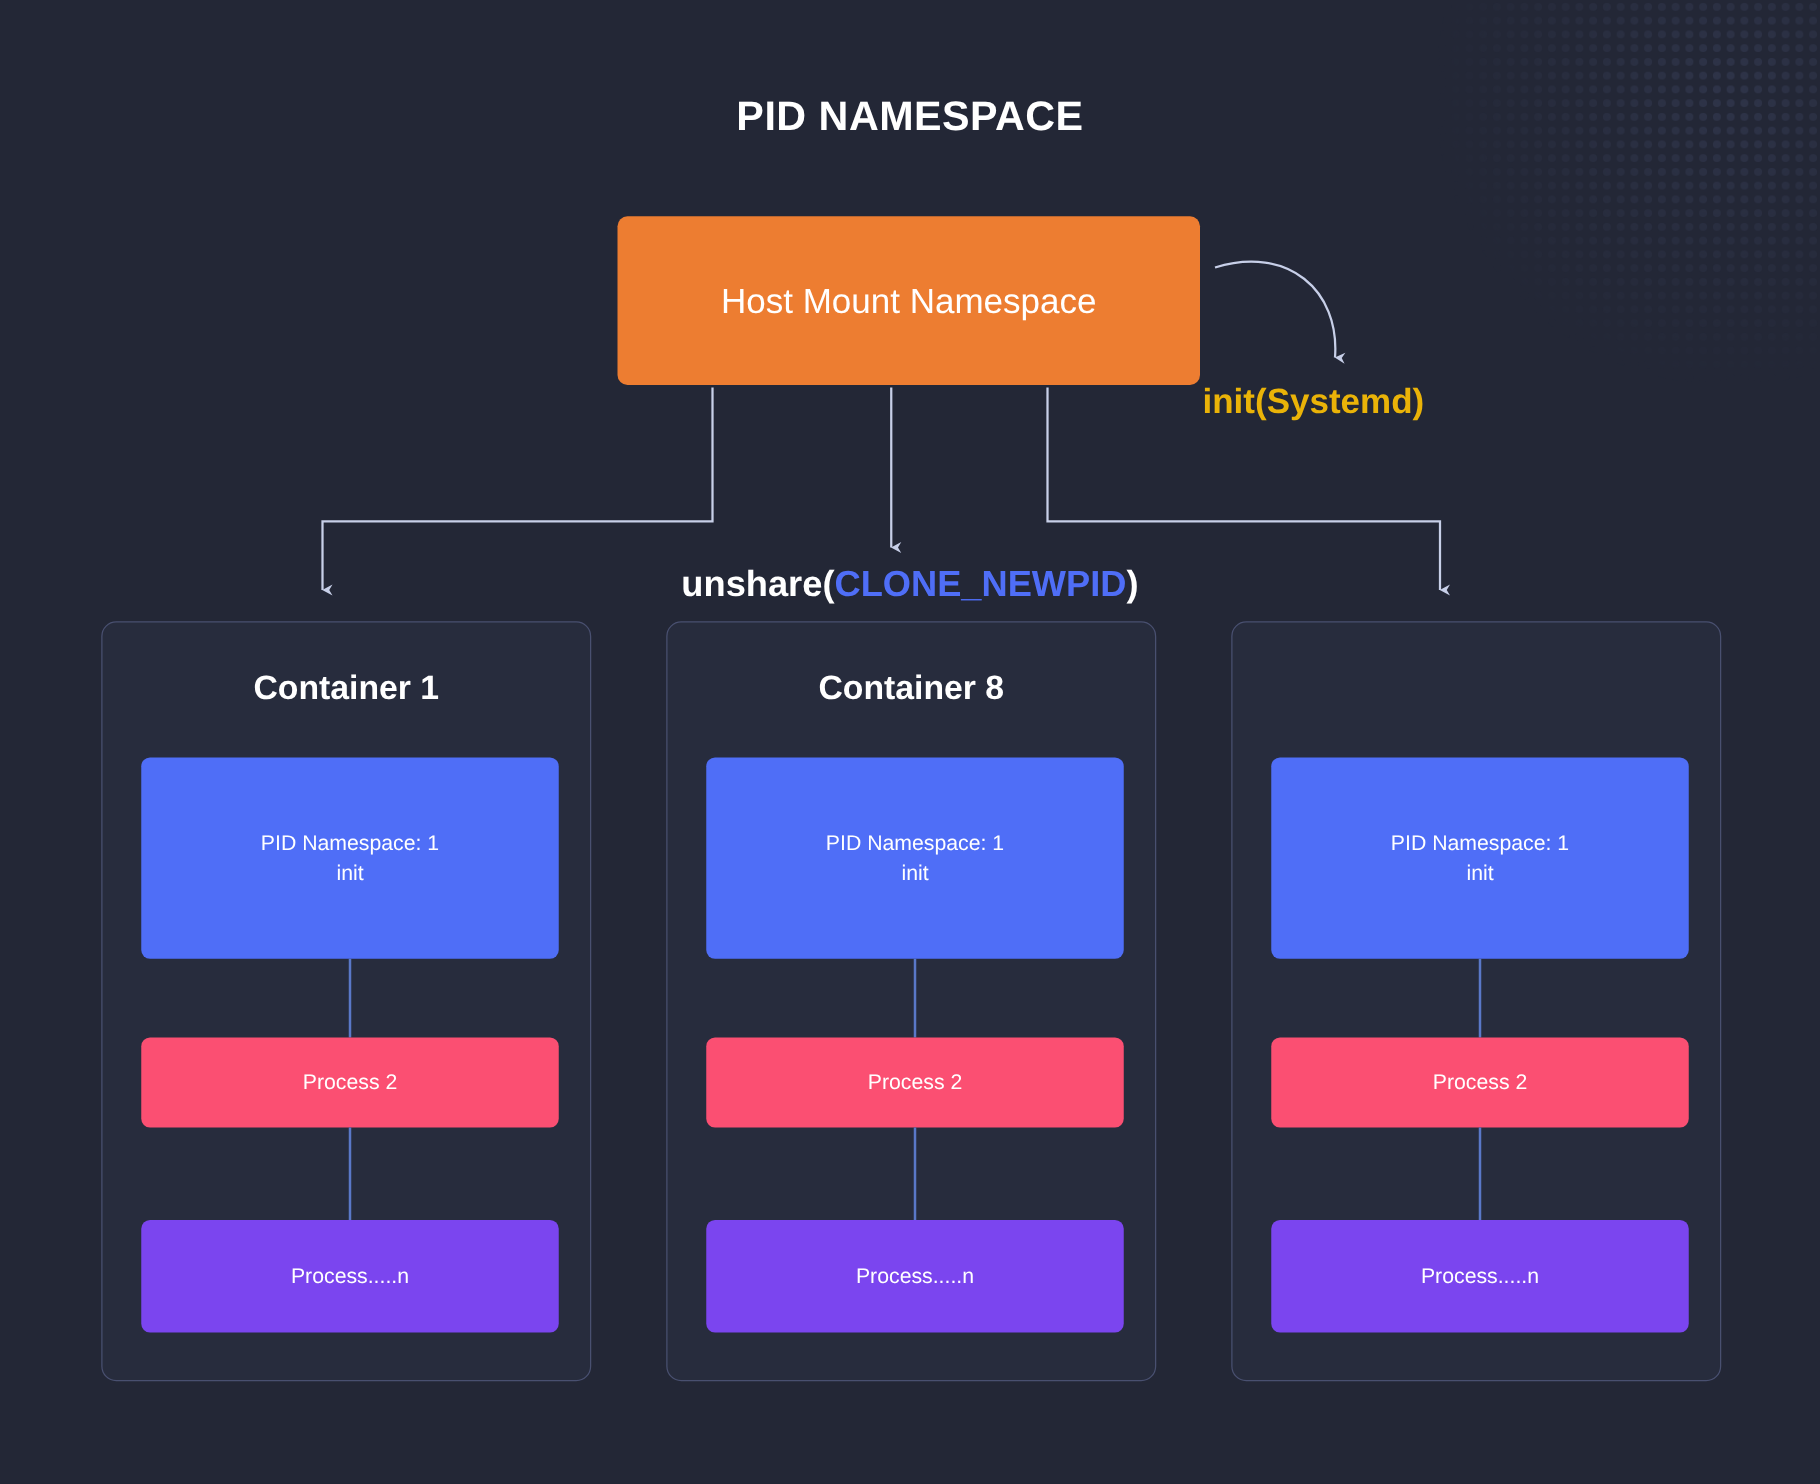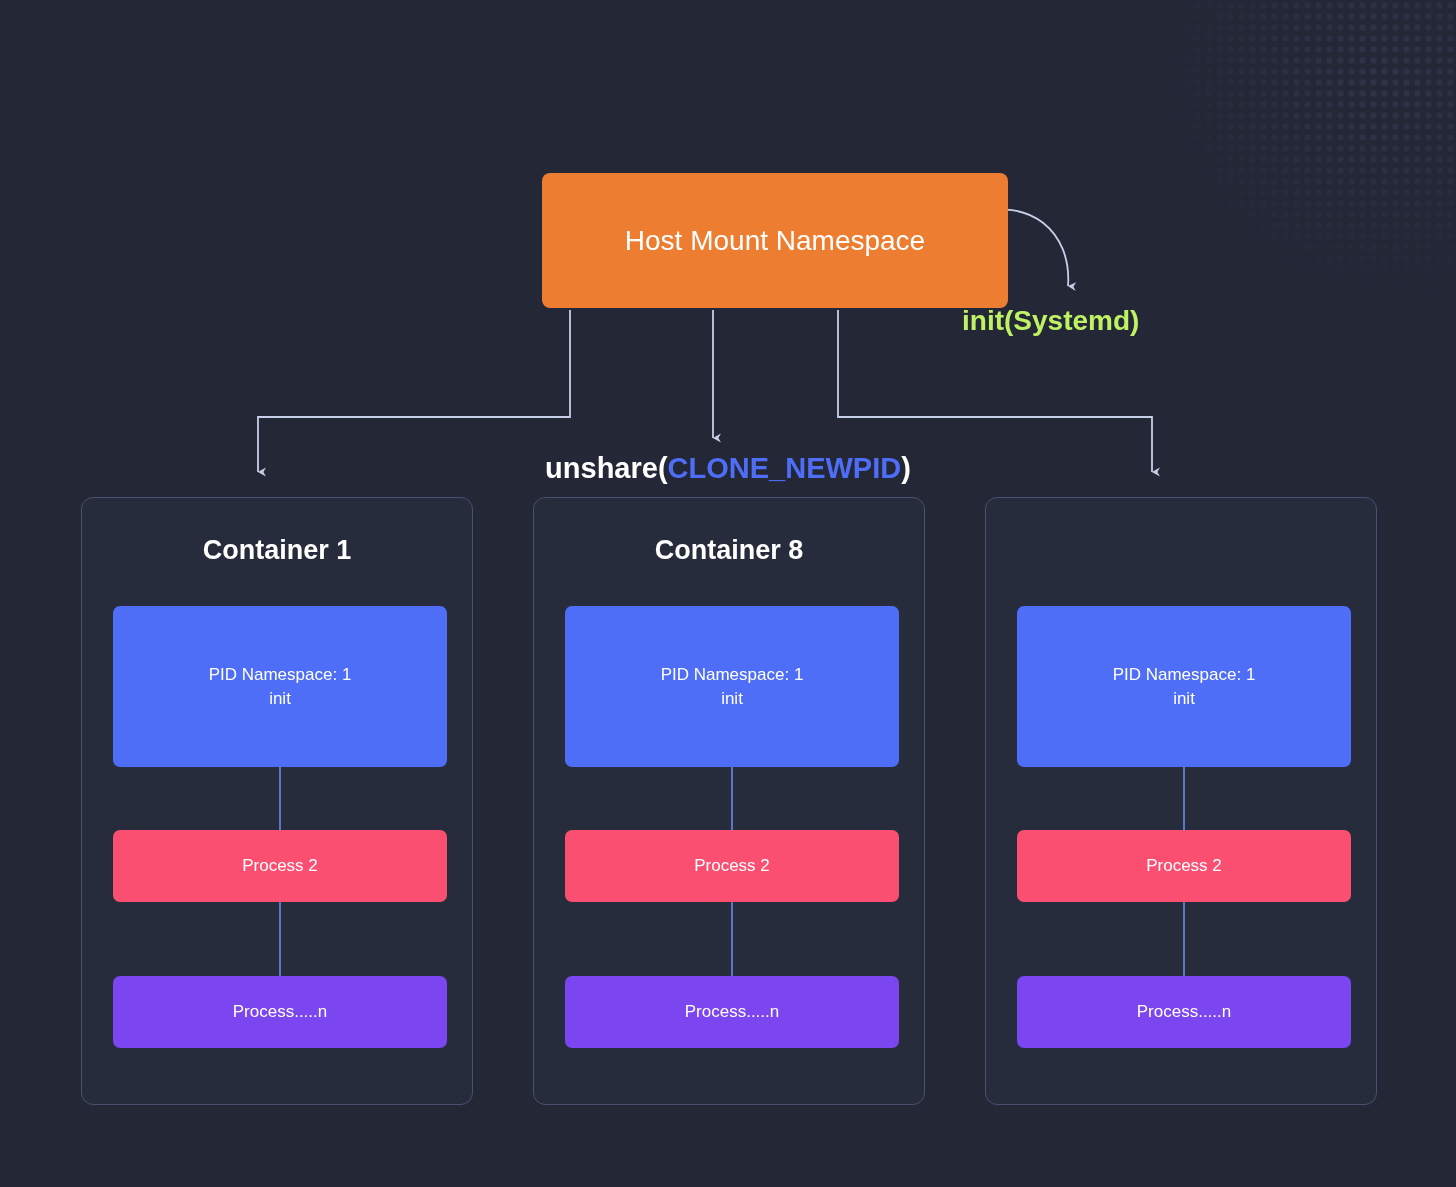--- a/index.html
+++ b/index.html
@@ -63,36 +63,35 @@
     position: absolute;
     left: 494px;
     top: 173px;
     width: 466px;
     height: 135px;
     background: #ed7d31;
     border-radius: 8px;
     display: flex;
     align-items: center;
     justify-content: center;
-    margin-left: 48px;
   }
   #host-box .host-label {
     font-size: 28px;
     color: #ffffff;
     font-weight: normal;
   }
 
   
   #init-label {
     position: absolute;
     left: 962px;
     top: 305px;
     font-size: 28px;
     font-weight: bold;
-    color: #bef264;
+    color: #eab308;
     white-space: nowrap;
   }
 
   
   #unshare-label {
     position: absolute;
     left: 0;
     top: 452px;
     width: 1456px;
     text-align: center;
@@ -137,21 +136,21 @@
     align-items: center;
     justify-content: center;
     text-align: center;
     color: #ffffff;
     font-size: 17px;
     line-height: 1.36;
     padding: 4px 10px;
   }
   .node-init    { top: 108px; height: 161px; background: #4f6ef7; }
   .node-proc2   { top: 332px; height:  72px; background: #fb4f72; }
-  .node-procn   { top: 478px; height:  72px; background: #7b45ef; text-align: center; }
+  .node-procn   { top: 478px; height:  90px; background: #7b45ef; text-align: center; }
 
   .inner-link {
     position: absolute;
     left: 197px;
     width: 2px;
     background: #5a78c8;
   }
   .link-a { top: 269px; height: 63px; }
   .link-b { top: 404px; height: 74px; }
 </style>
@@ -188,20 +187,21 @@
       <path d="M570,310 L570,417 L258,417 L258,472" marker-end="url(#arrow)"></path>
 
       <path d="M713,310 L713,438" marker-end="url(#arrow)"></path>
 
       <path d="M838,310 L838,417 L1152,417 L1152,472" marker-end="url(#arrow)"></path>
 
       <path d="M972,214 C1030,196 1072,232 1068,286" marker-end="url(#arrow)"></path>
     </g>
   </svg>
 
+  <div id="page-title">PID NAMESPACE</div>
 
   <div id="host-box">
     <span class="host-label">Host Mount Namespace</span>
   </div>
 
   <div id="init-label">init(Systemd)</div>
 
   <div id="unshare-label"><span class="plain">unshare(</span><span class="kw">CLONE_NEWPID</span><span class="plain">)</span></div>
 
   <div class="container-card" id="container-0">

